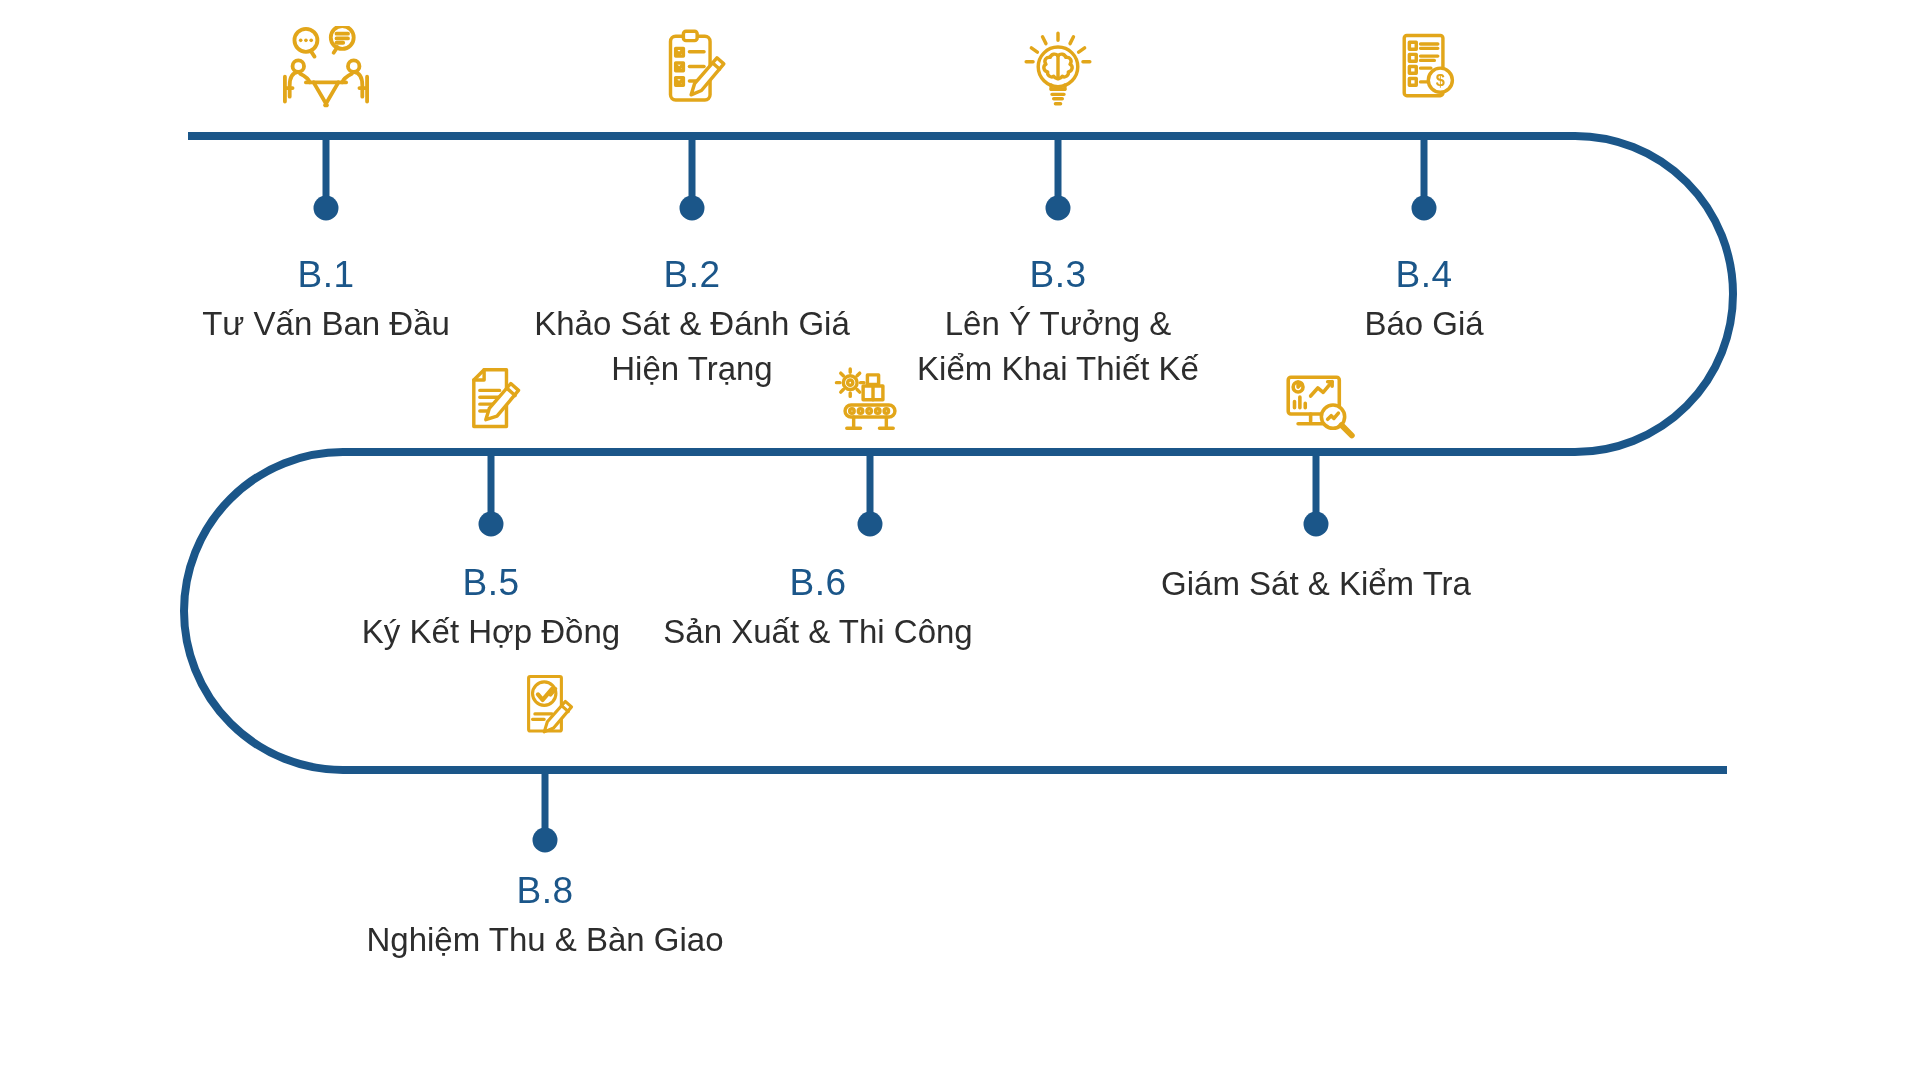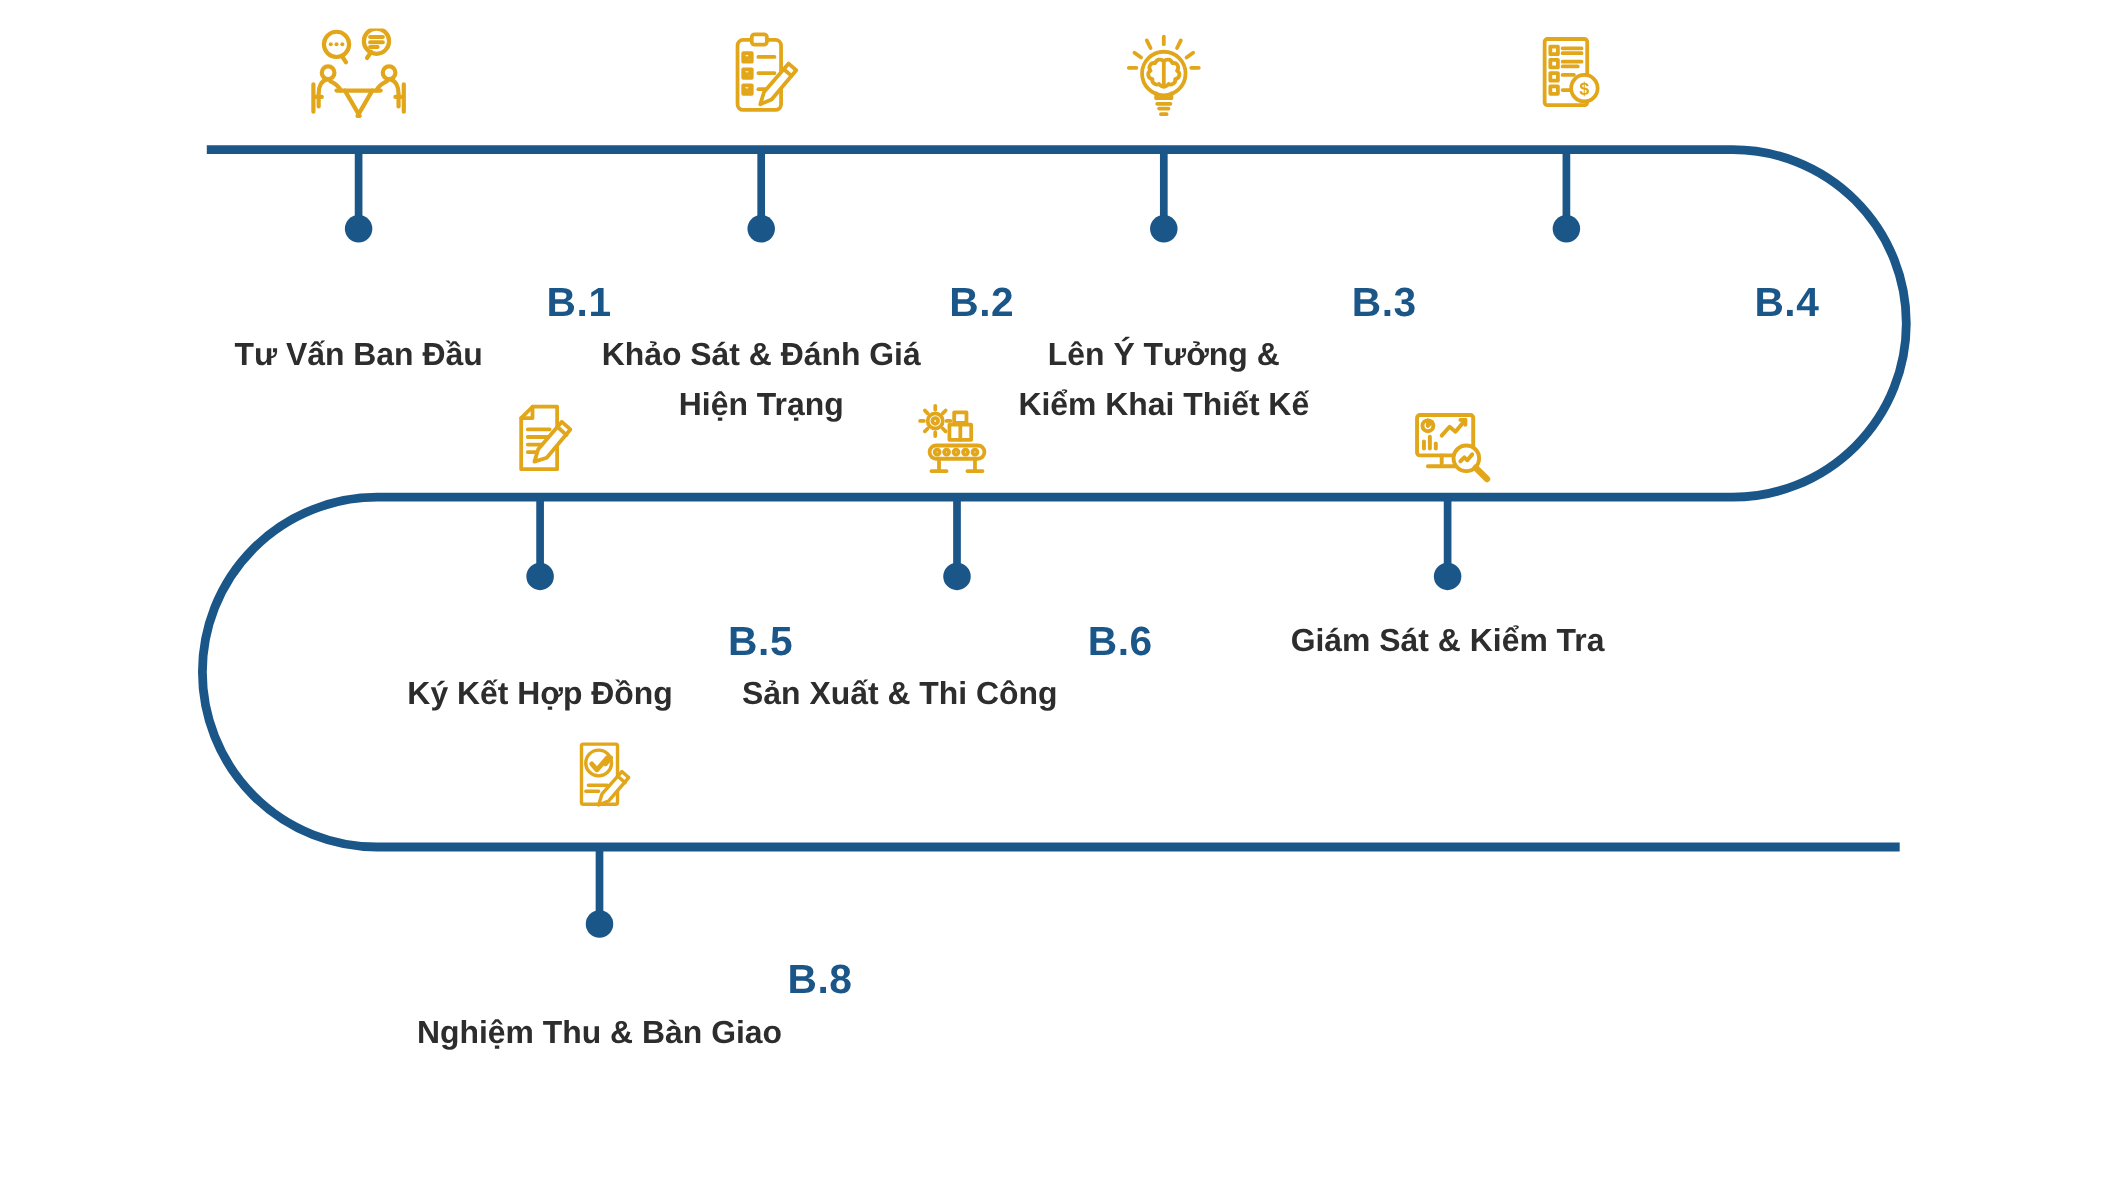--- a/index.html
+++ b/index.html
@@ -20,24 +20,24 @@
   .irow3{top:671px;}
   .step-block{
     position:absolute;width:460px;transform:translateX(-50%);
     text-align:center;
   }
   .row1{top:253px;}
   .row2{top:561px;}
   .row3{top:869px;}
   .step-id{
     font-size:37px;line-height:44px;margin-bottom:4px;
-    color:var(--blue);font-weight:700;letter-spacing:.5px;text-align:right;
+    color:var(--blue);font-weight:400;letter-spacing:.5px;
   }
   .step-title{
-    font-size:29px;line-height:45px;color:var(--text);font-weight:700;
+    font-size:33px;line-height:45px;color:var(--text);font-weight:400;
   }
   .ic{stroke:var(--gold);fill:none;stroke-width:4;stroke-linecap:round;stroke-linejoin:round;}
   .icf{fill:var(--gold);stroke:none;}
   .dollar{font-family:"Liberation Sans","DejaVu Sans",sans-serif;font-size:19px;font-weight:bold;fill:var(--gold);}
 </style>
 </head>
 <body>
 
 <div class="canvas">
 
@@ -237,20 +237,21 @@
   <div class="step-block row1" style="left:1058px">
     <div class="step-id">B.3</div>
     <div class="step-title">
       <span>Lên Ý Tưởng &amp;</span><br>
       <span>Kiểm Khai Thiết Kế</span>
     </div>
   </div>
 
   <div class="step-block row1" style="left:1424px">
     <div class="step-id">B.4</div>
+    <div class="step-title"><span>Báo Giá</span></div>
   </div>
 
   <div class="step-block row2" style="left:491px">
     <div class="step-id">B.5</div>
     <div class="step-title"><span>Ký Kết Hợp Đồng</span></div>
   </div>
 
   <div class="step-block row2" style="left:818px">
     <div class="step-id">B.6</div>
     <div class="step-title"><span>Sản Xuất &amp; Thi Công</span></div>

